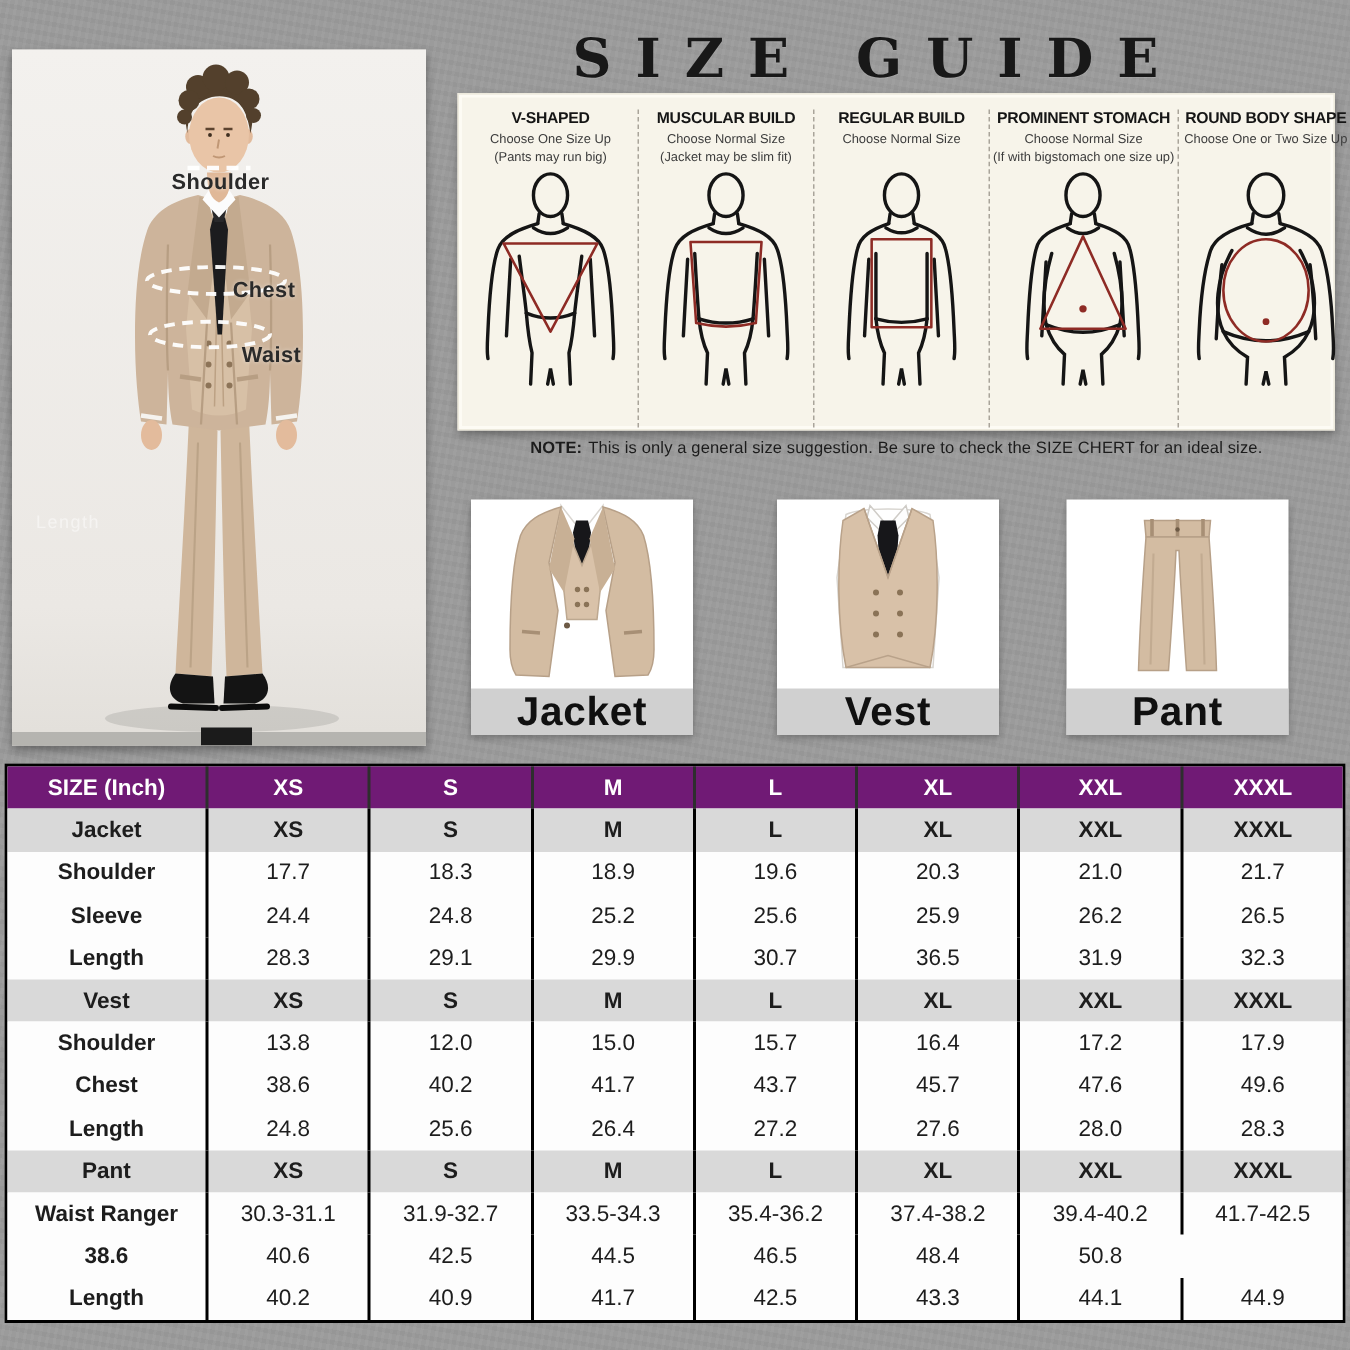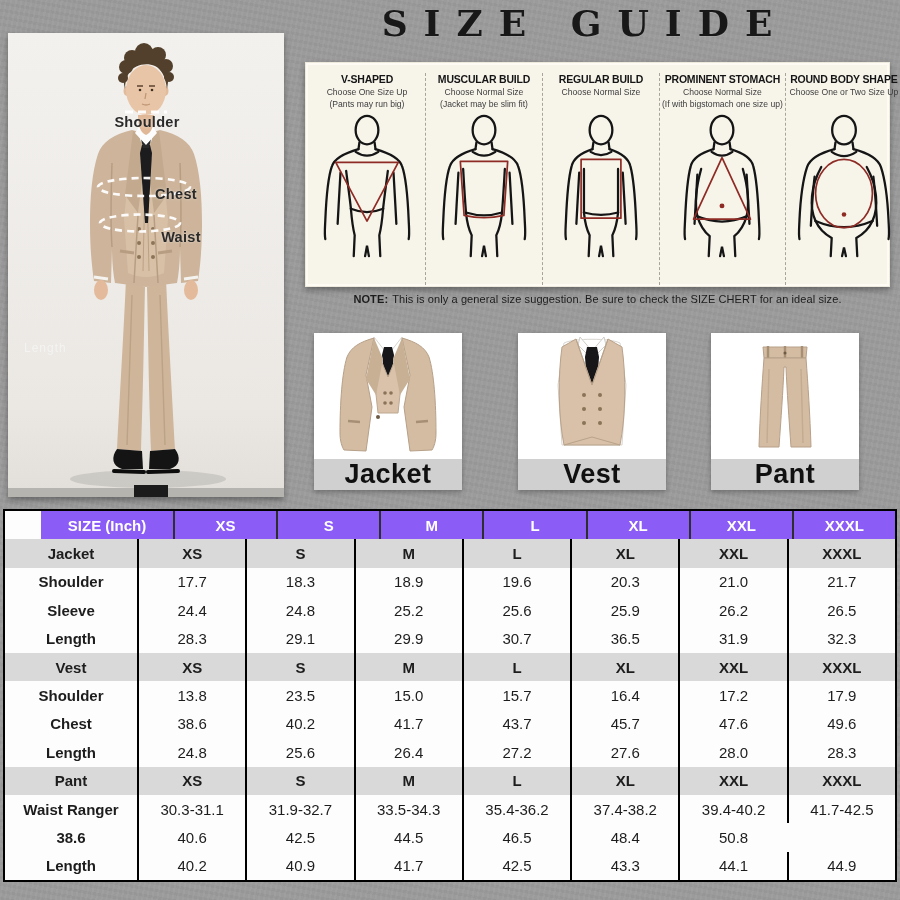--- a/index.html
+++ b/index.html
@@ -6,21 +6,21 @@
   .canvas{
     position:relative;width:900px;height:900px;overflow:hidden;
     background:#9b9b9b;
     background-image:
       repeating-linear-gradient(100deg, rgba(255,255,255,.045) 0 2px, rgba(0,0,0,0) 2px 5px),
       repeating-linear-gradient(10deg, rgba(0,0,0,.03) 0 3px, rgba(0,0,0,0) 3px 7px);
     font-family:"Liberation Sans", sans-serif;
   }
   
   .title{
-    position:absolute;left:355px;top:2px;width:460px;margin:0;
+    position:absolute;left:355px;top:18px;width:460px;margin:0;
     text-align:center;font-family:"DejaVu Serif", serif;font-weight:700;
     font-size:36px;letter-spacing:16px;color:#181818;
     text-shadow:0 1px 0 rgba(255,255,255,.12);
   }
   
   .model-photo{
     position:absolute;left:8px;top:33px;width:276px;height:464px;
     background:#f1efec;box-shadow:0 3px 6px rgba(0,0,0,.35);
   }
   .model-photo svg{position:absolute;left:0;top:0;}
@@ -67,21 +67,21 @@
     position:absolute;left:3px;top:509px;width:894px;box-sizing:border-box;
     border:2.5px solid #000;background:#fdfdfd;
   }
   .trow{display:grid;grid-template-columns:132px repeat(7,1fr);height:28.4px;}
   .tcell{
     display:flex;align-items:center;justify-content:center;
     font-size:15px;color:#1d1d1d;border-left:2.5px solid #000;
     overflow:hidden;white-space:nowrap;
   }
   .tcell:first-child{border-left:none;font-weight:700;}
-  .trow-header{background:#8b5cf6;margin-left:36px;}
+  .trow-header{background:#701a75;}
   .trow-header .tcell{color:#fff;font-weight:700;border-left-color:#2e2e2e;}
   .trow-section{background:#d9d9d9;}
   .trow-section .tcell{font-weight:700;}
   .trow-data{background:#fdfdfd;}
 </style>
 </head>
 <body>
 
 <div class="canvas">
 
@@ -413,21 +413,21 @@
         <div class="tcell">S</div>
         <div class="tcell">M</div>
         <div class="tcell">L</div>
         <div class="tcell">XL</div>
         <div class="tcell">XXL</div>
         <div class="tcell">XXXL</div>
       </div>
       <div class="trow trow-data">
         <div class="tcell">Shoulder</div>
         <div class="tcell">13.8</div>
-        <div class="tcell">23.5</div>
+        <div class="tcell">12.0</div>
         <div class="tcell">15.0</div>
         <div class="tcell">15.7</div>
         <div class="tcell">16.4</div>
         <div class="tcell">17.2</div>
         <div class="tcell">17.9</div>
       </div>
       <div class="trow trow-data">
         <div class="tcell">Chest</div>
         <div class="tcell">38.6</div>
         <div class="tcell">40.2</div>

